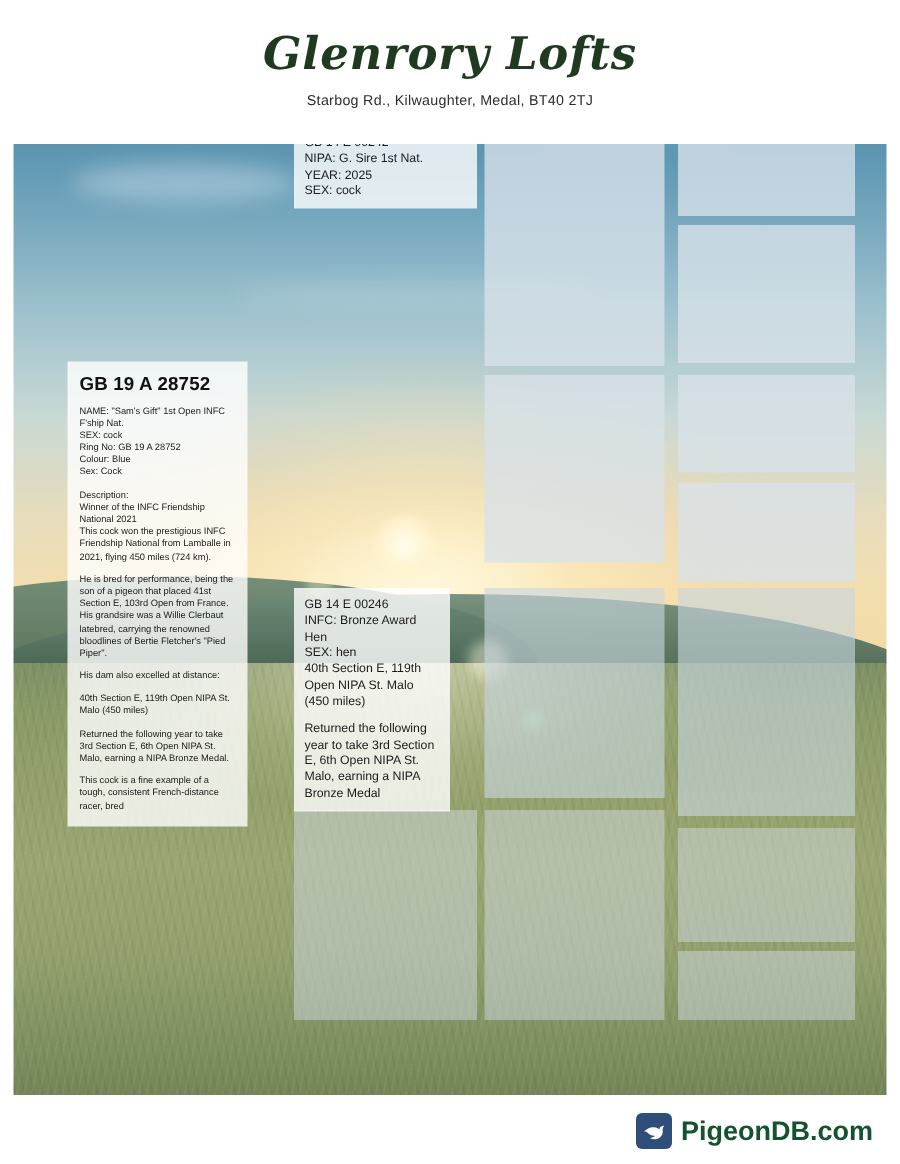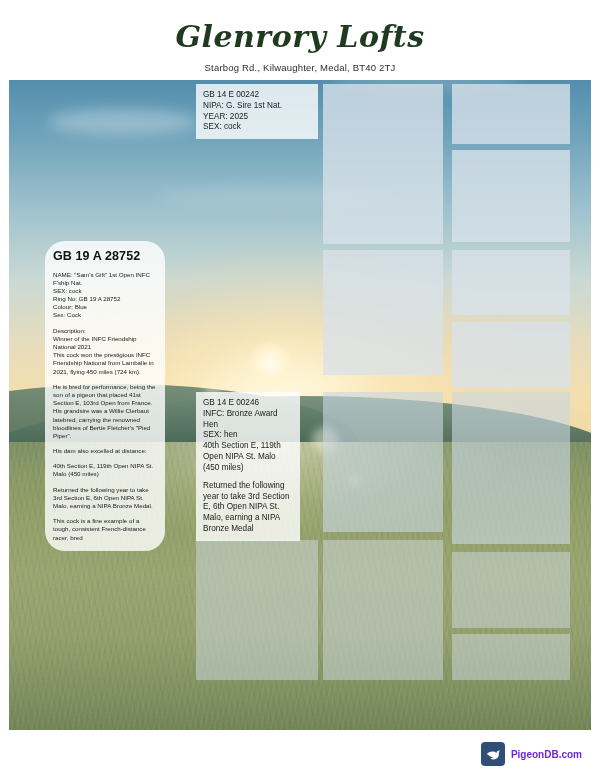--- a/index.html
+++ b/index.html
@@ -119,21 +119,21 @@
   .bg-flare {
     position: absolute;
     border-radius: 50%;
     pointer-events: none;
   }
 
   
   .header {
     position: absolute;
     left: 0; right: 0; top: 0;
-    height: 80px;
+    height: 96px;
     background: #ffffff;
     z-index: 5;
   }
   .footer {
     position: absolute;
     left: 0; right: 0; bottom: 0;
     height: 46px;
     background: #ffffff;
     z-index: 5;
   }
@@ -178,22 +178,22 @@
   .brand-mark {
     width: 24px;
     height: 24px;
     border-radius: 4px;
     background: #2f4f7a;
     display: flex;
     align-items: center;
     justify-content: center;
   }
   .brand-name {
-    font-size: 10px;
-    color: #6d28d9;
+    font-size: 18px;
+    color: #14532d;
     font-weight: 600;
   }
 
   
   .card {
     position: absolute;
     background: rgba(255,255,255,0.80);
     color: #1a1a1a;
     z-index: 3;
     padding: 6px 7px;
@@ -216,21 +216,20 @@
     top: 392px;
     width: 104px;
     font-size: 8.2px;
   }
   #card-left {
     left: 45px;
     top: 241px;
     width: 120px;
     font-size: 6.2px;
     padding: 7px 8px 9px 8px;
-    border-radius: 20px;
   }
   #card-left .ring-title {
     font-size: 12.5px;
     font-weight: 700;
     letter-spacing: 0.1px;
     margin-bottom: 6px;
     color: #111;
   }
   #card-left .sec { margin-top: 7px; }
 

